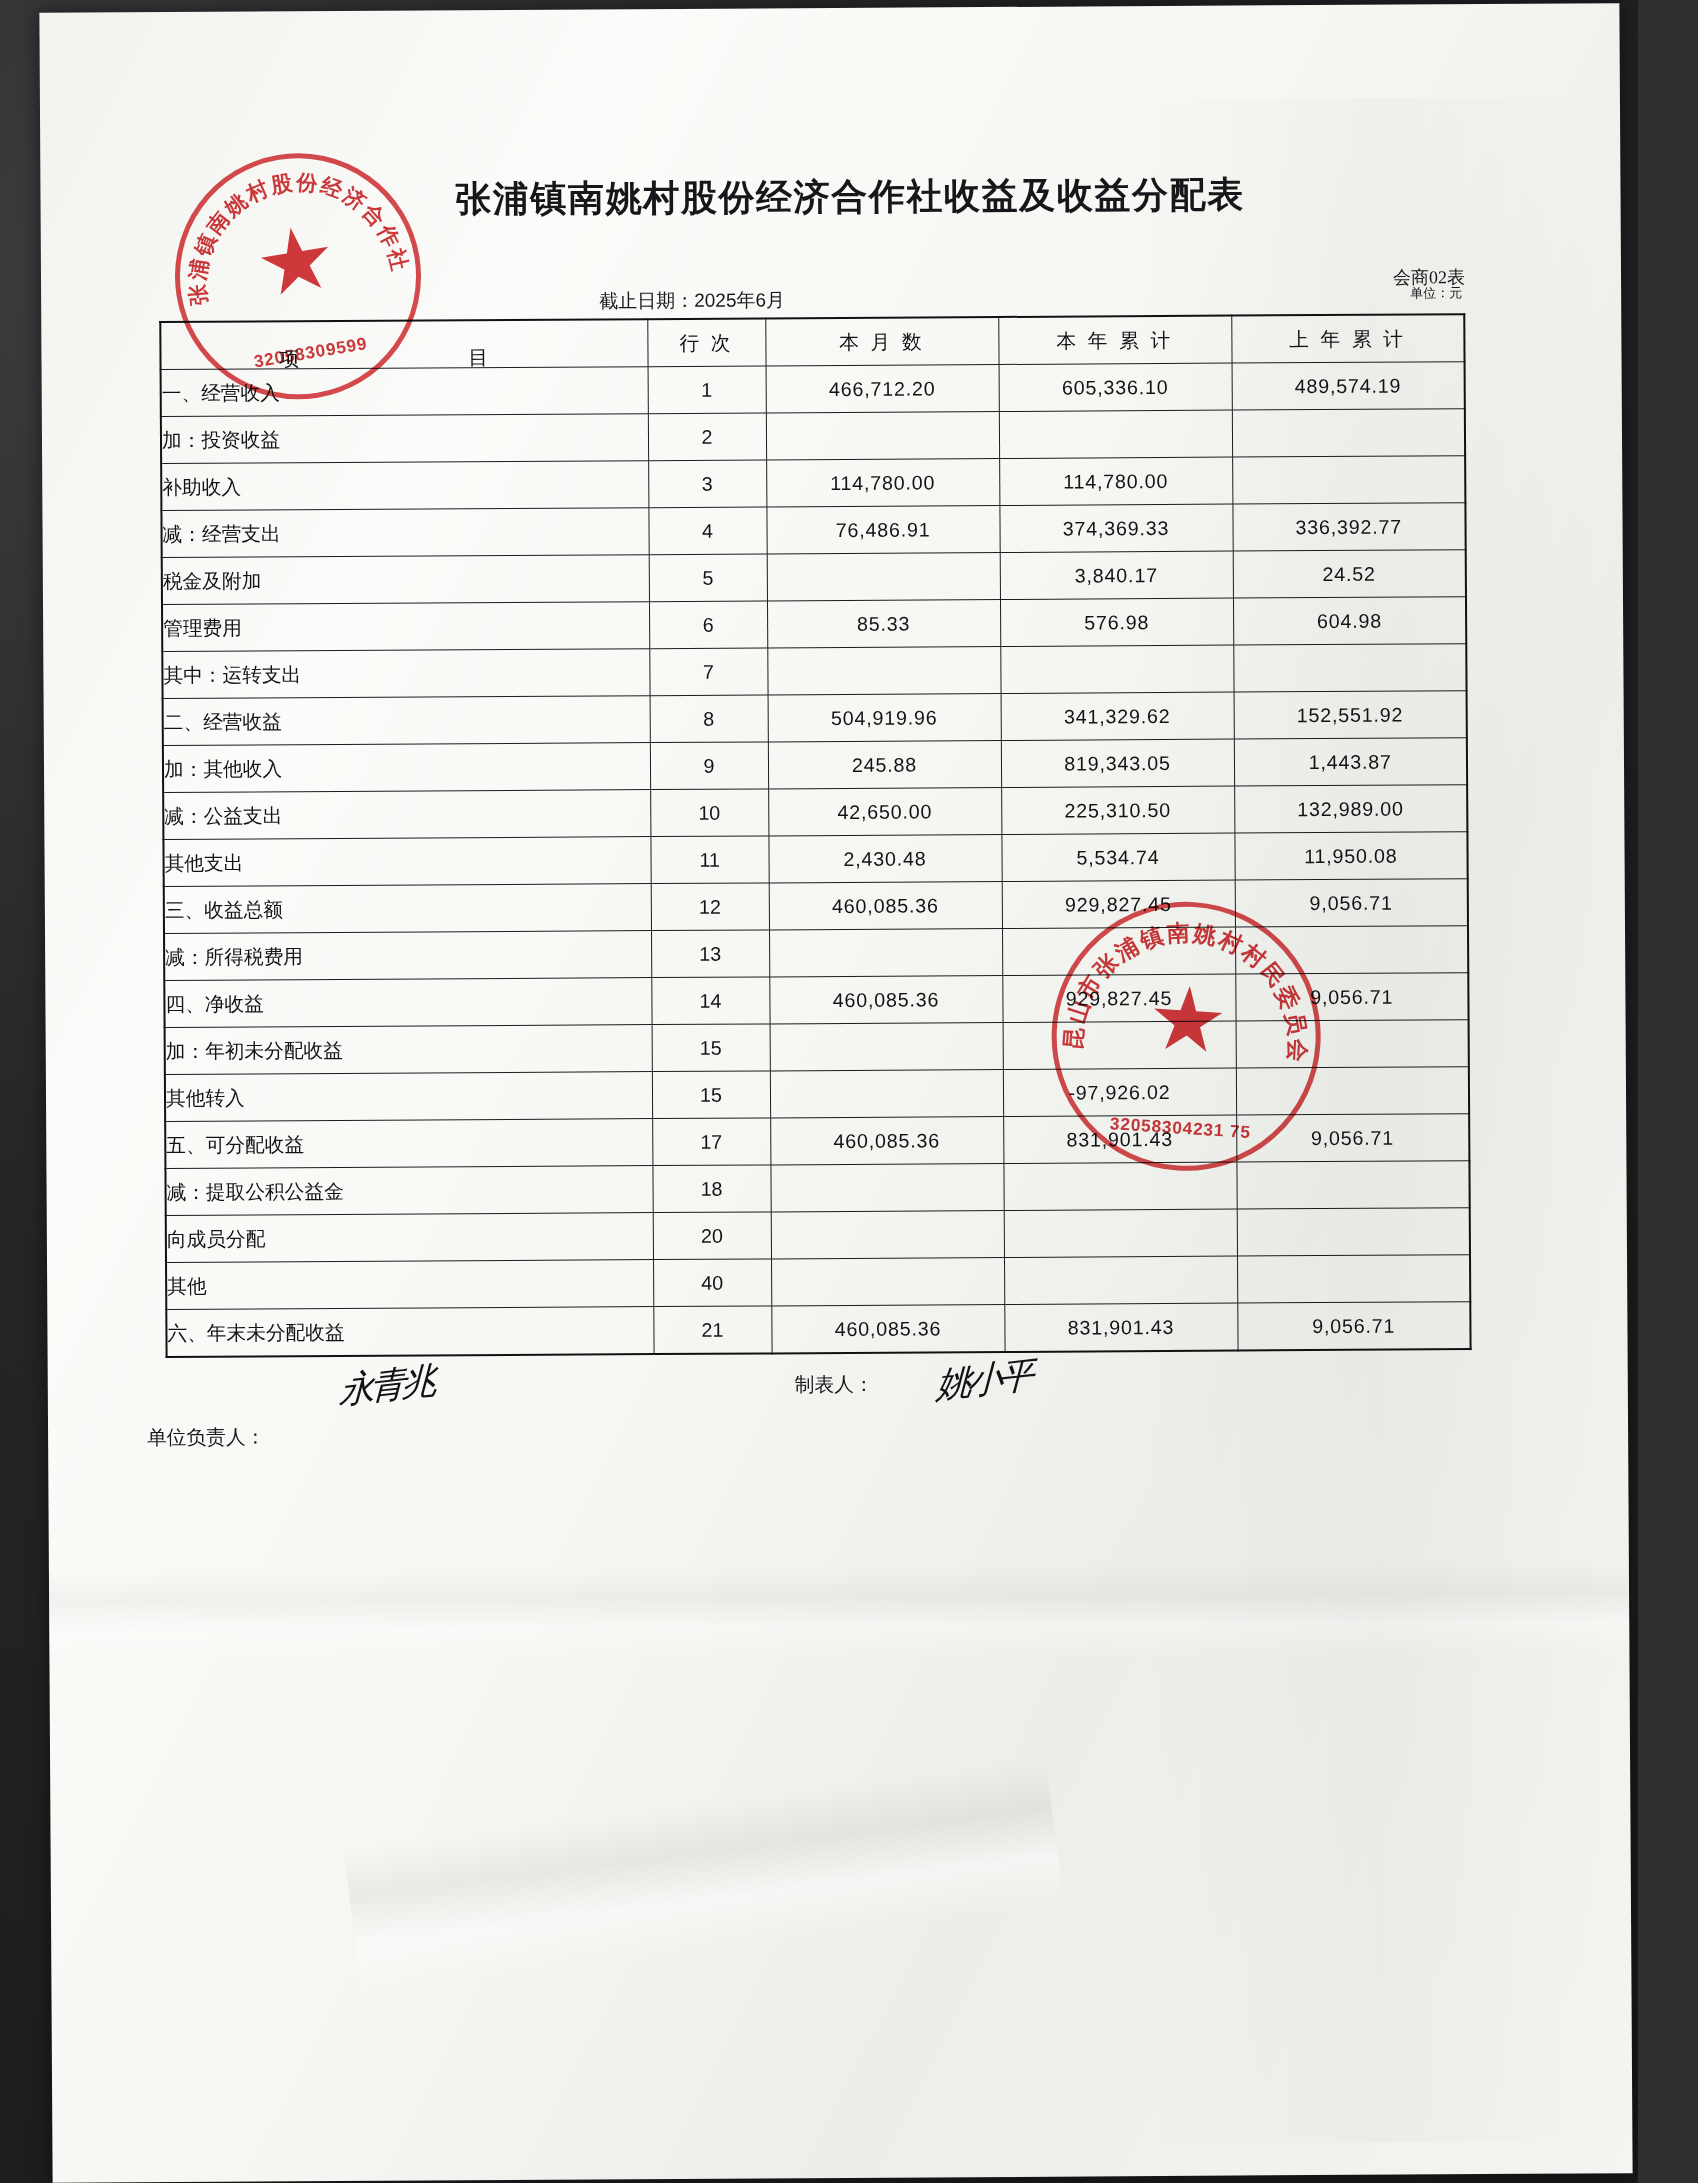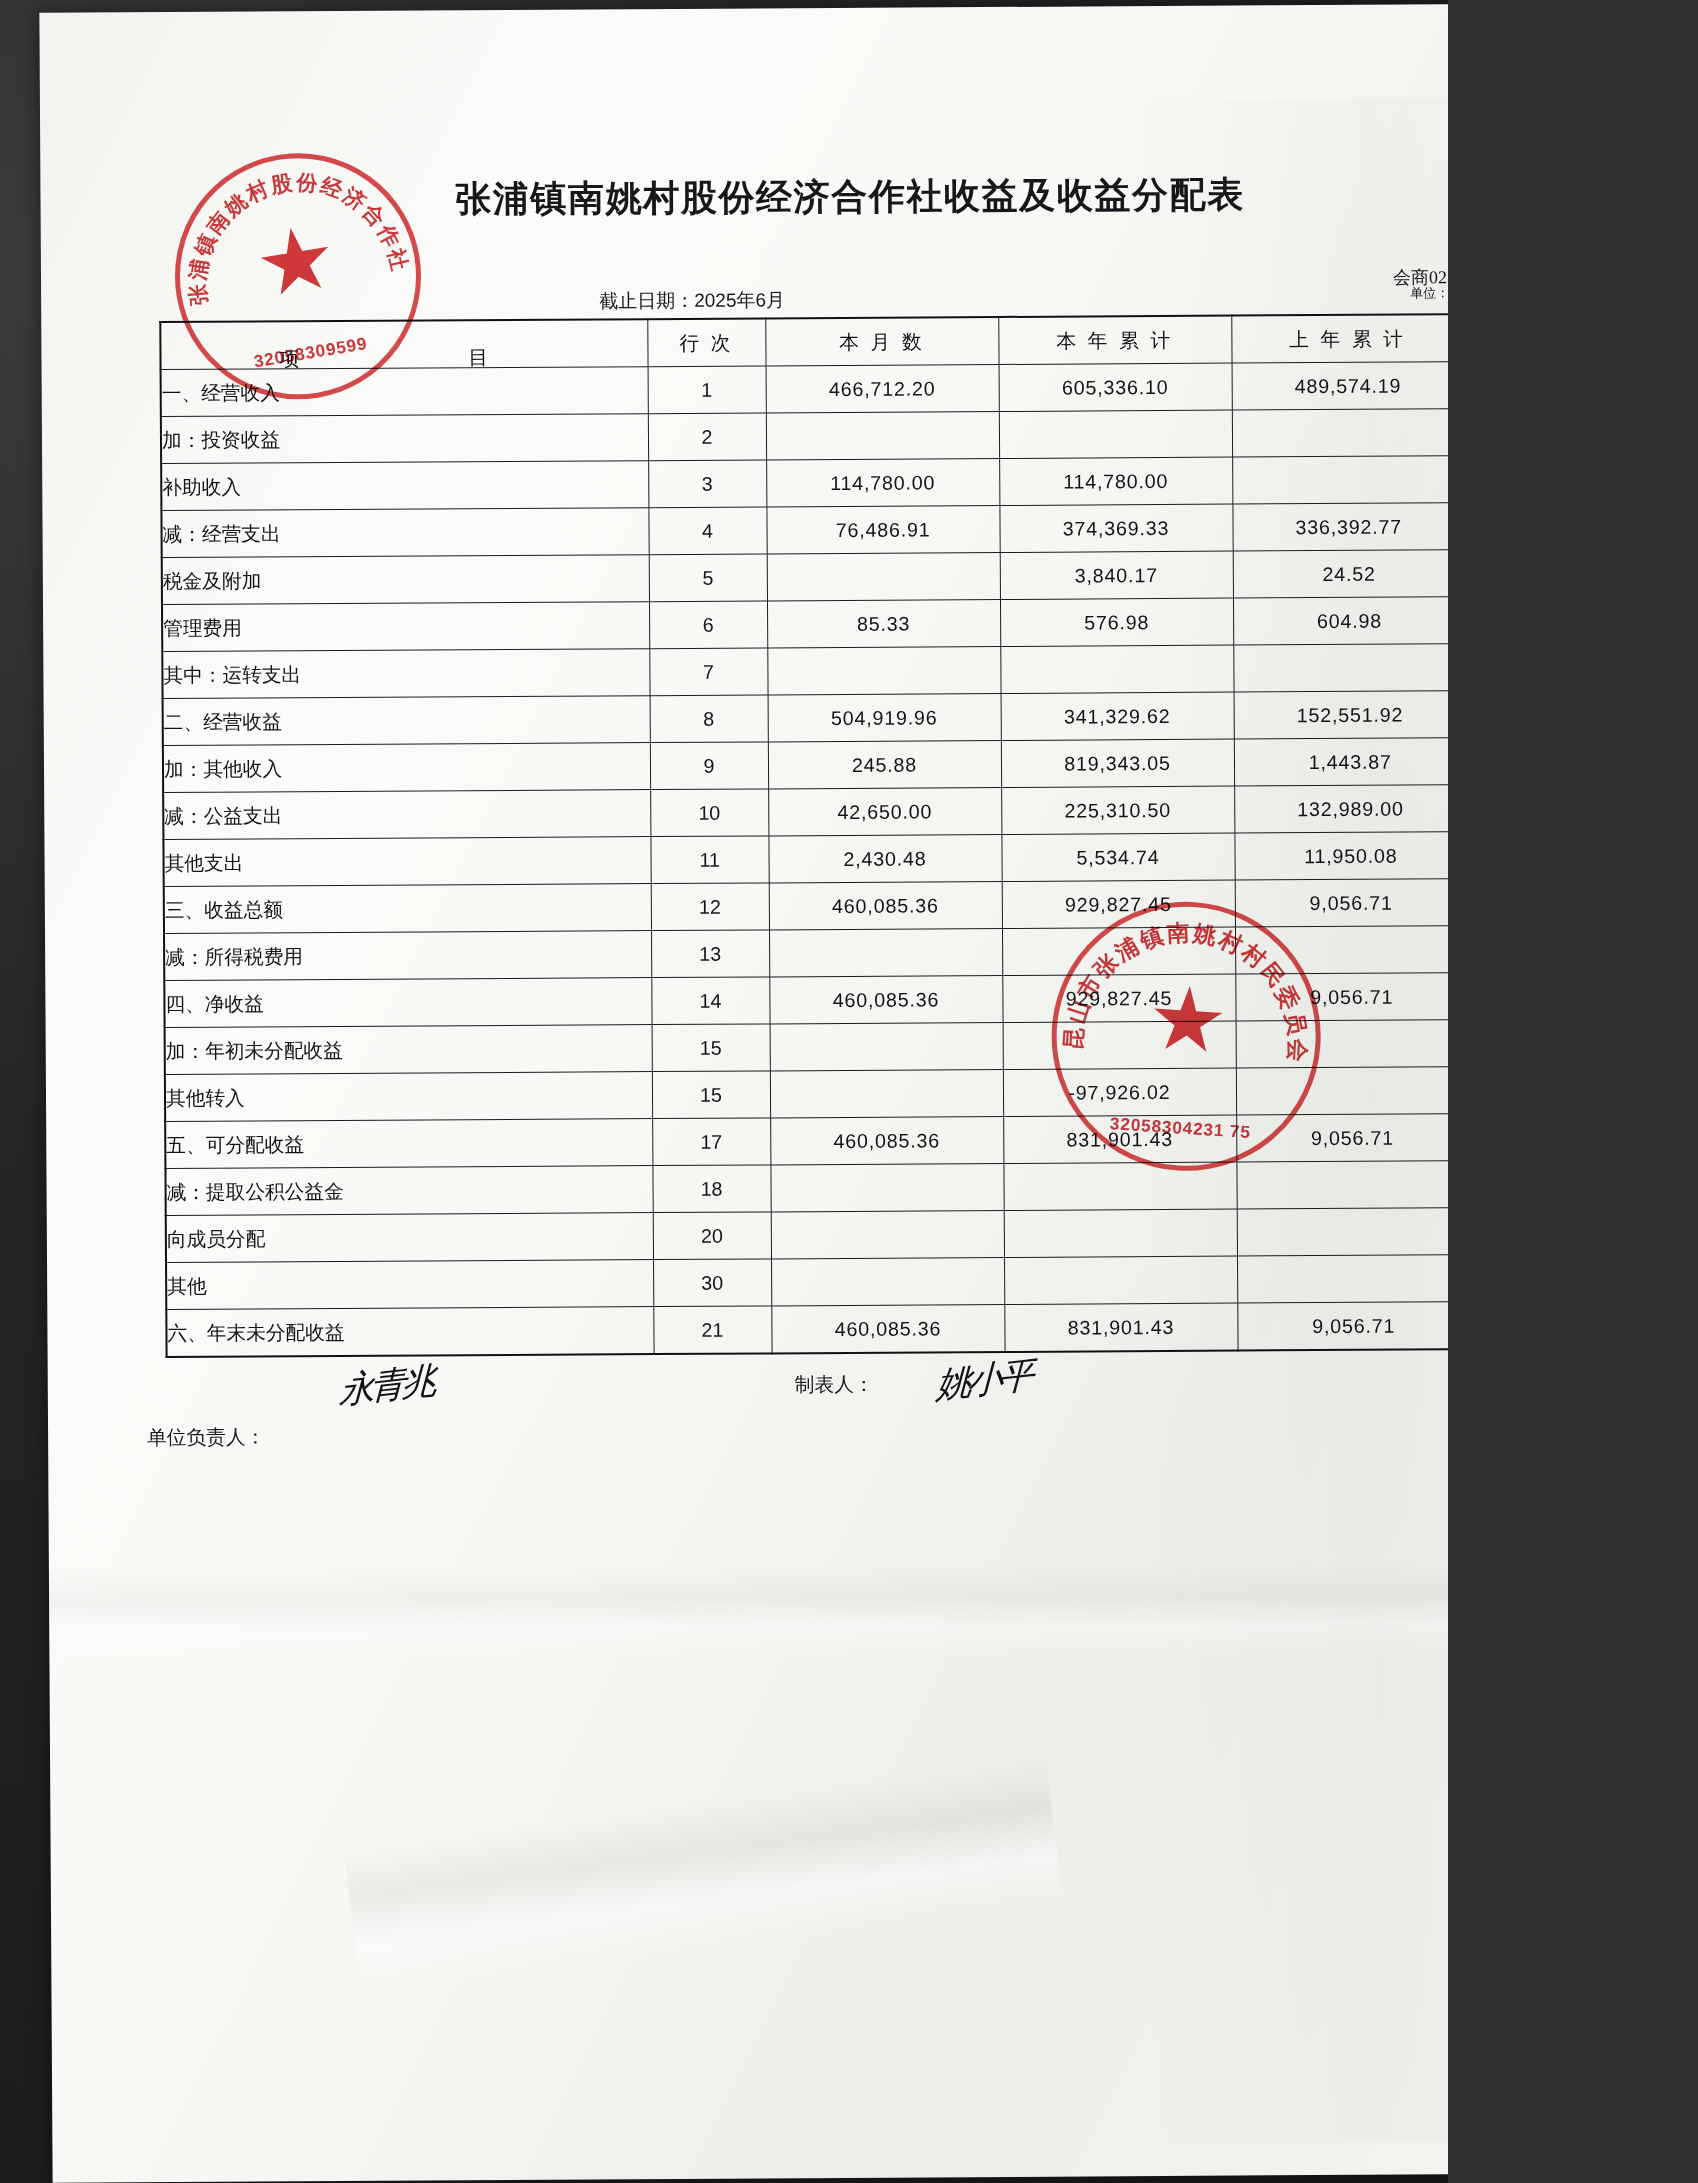--- a/index.html
+++ b/index.html
@@ -9,21 +9,21 @@
   }
   body {
     width: 1698px;
     height: 2183px;
     overflow: hidden;
     font-family: "Liberation Sans", sans-serif;
   }
   
   .photo {
     position: relative;
-    width: 1448px;
+    width: 1638px;
     height: 2183px;
     background:
       radial-gradient(circle at 6% 12%, #3a3c3e 0%, #242527 38%, #18191b 100%);
     overflow: hidden;
   }
   
   .paper {
     position: absolute;
     left: 46px;
     top: 7.9px;
@@ -373,21 +373,21 @@
             </tr>
             <tr>
               <td class="item lv1">向成员分配</td>
               <td class="ln">20</td>
               <td class="num"></td>
               <td class="num"></td>
               <td class="num"></td>
             </tr>
             <tr>
               <td class="item lv1">其他</td>
-              <td class="ln">30</td>
+              <td class="ln">40</td>
               <td class="num"></td>
               <td class="num"></td>
               <td class="num"></td>
             </tr>
             <tr>
               <td class="item lv0">六、年末未分配收益</td>
               <td class="ln">21</td>
               <td class="num">460,085.36</td>
               <td class="num">831,901.43</td>
               <td class="num">9,056.71</td>

